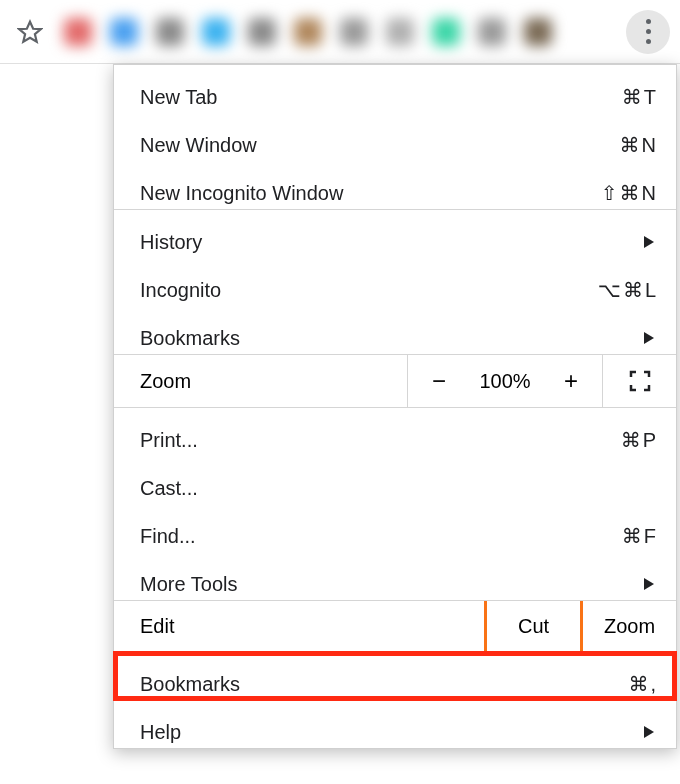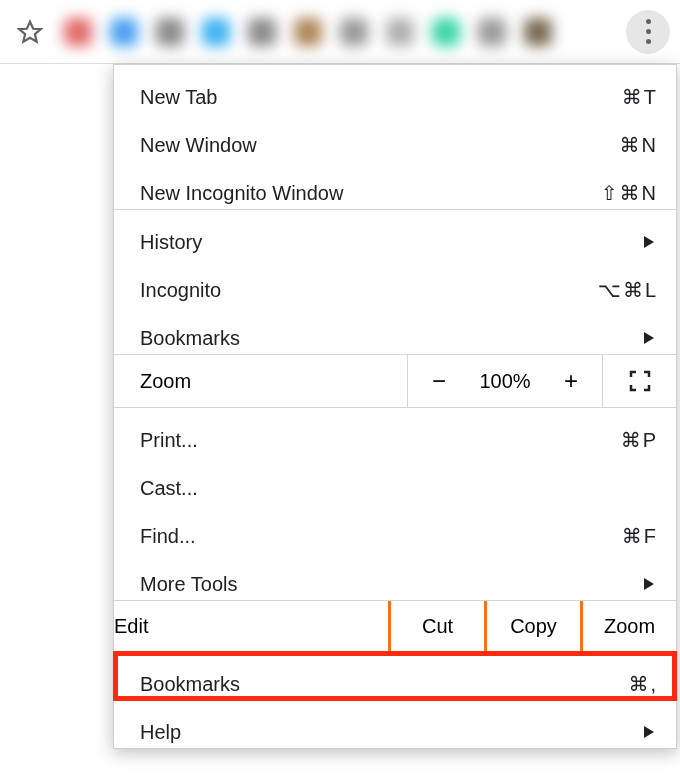--- a/index.html
+++ b/index.html
@@ -139,20 +139,21 @@
 
   .edit-row {
     display: flex;
     align-items: stretch;
     height: 50px;
   }
   .edit-label {
     flex: 1;
     display: flex;
     align-items: center;
+    padding-left: 26px;
   }
   .edit-btn {
     width: 96px;
     border-left: 3px solid #f97316;
     display: flex;
     align-items: center;
     justify-content: center;
     cursor: pointer;
   }
 
@@ -274,21 +275,20 @@
             <polygon points="0,0 10,6 0,12" fill="#202124"></polygon>
           </svg>
       </span>
     </div>
   </div>
 
   <div class="sect">
     <div class="edit-row">
       <div class="edit-label">Edit</div>
       <div class="edit-btn">Cut</div>
-      <div class="edit-btn">Copy</div>
       <div class="edit-btn">Zoom</div>
     </div>
   </div>
 
   <div class="sect">
     <div class="item highlight">
       <span class="label">Bookmarks</span>
       <span class="shortcut">⌘,</span>
     </div>
     <div class="item">

